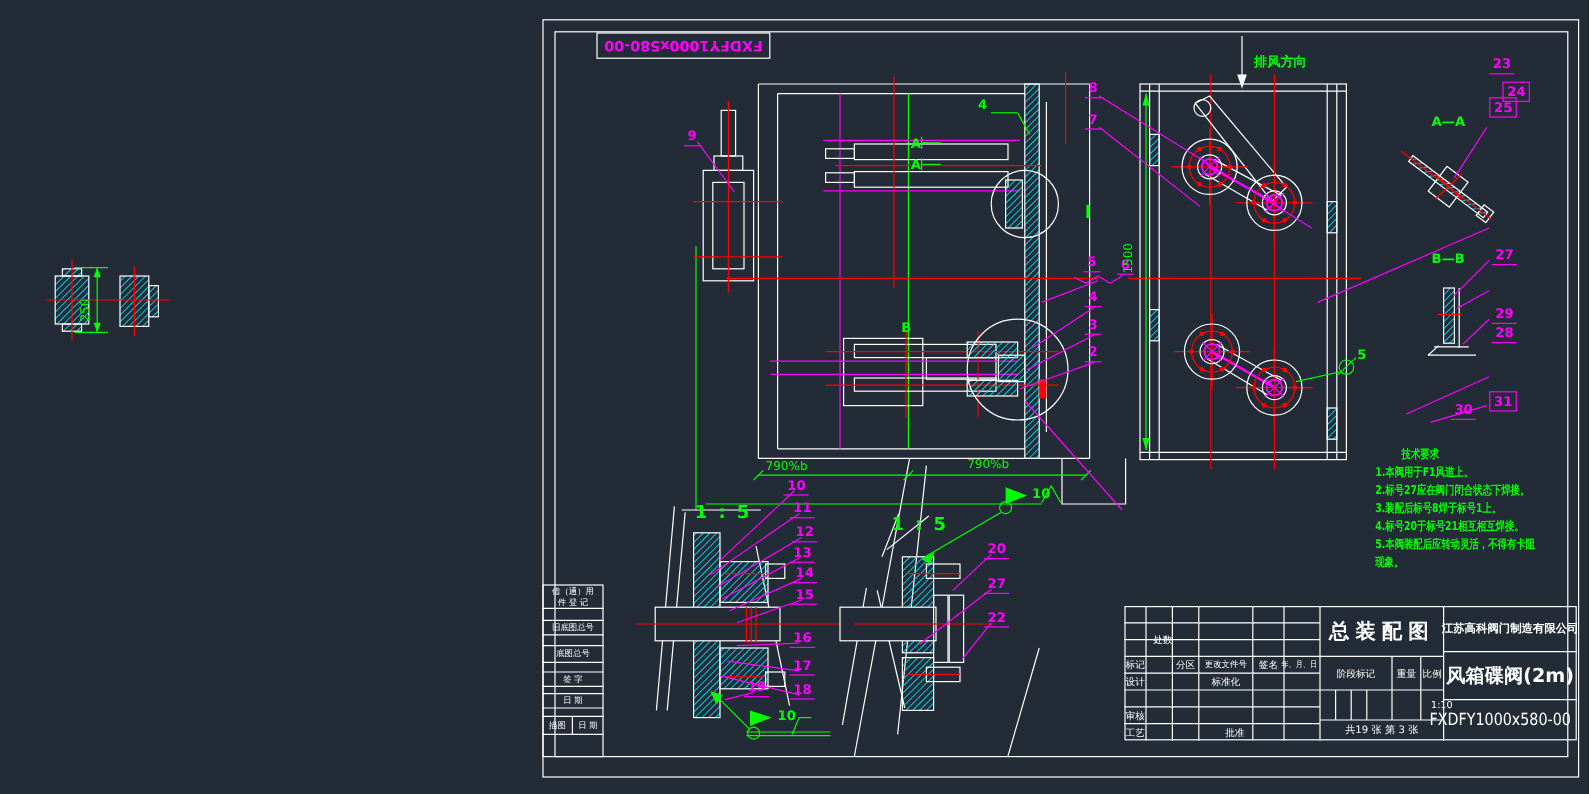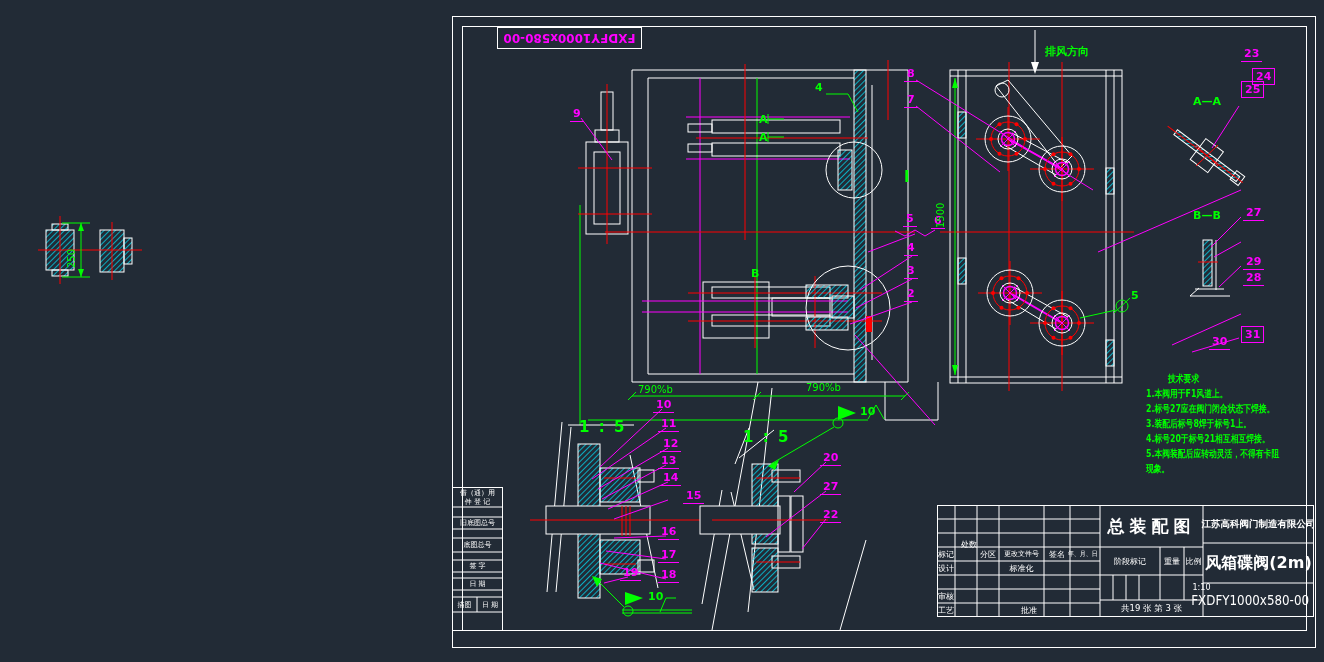--- a/index.html
+++ b/index.html
@@ -352,21 +352,21 @@
       <div class="callout  u" style="left: 1243px; top: 205px;">27</div>
       <div class="callout  u" style="left: 1243px; top: 230px; margin-top: 40px;">28</div>
       <div class="callout  u" style="left: 1243px; top: 254px;">29</div>
       <div class="callout  u" style="left: 1209px; top: 302px; margin-top: 32px;">30</div>
       <div class="callout  b" style="left: 1241px; top: 326px;">31</div>
       <div class="callout  u" style="left: 653px; top: 397px;">10</div>
       <div class="callout  u" style="left: 658px; top: 416px;">11</div>
       <div class="callout  u" style="left: 660px; top: 436px;">12</div>
       <div class="callout  u" style="left: 658px; top: 453px;">13</div>
       <div class="callout  u" style="left: 660px; top: 470px;">14</div>
-      <div class="callout  u" style="left: 660px; top: 488px; margin-left: 23px;">15</div>
+      <div class="callout  u" style="left: 660px; top: 488px;">15</div>
       <div class="callout  u" style="left: 658px; top: 524px;">16</div>
       <div class="callout  u" style="left: 658px; top: 547px;">17</div>
       <div class="callout  u" style="left: 658px; top: 567px;">18</div>
       <div class="callout  u" style="left: 620px; top: 565px;">19</div>
       <div class="callout  u" style="left: 820px; top: 450px;">20</div>
       <div class="callout  u" style="left: 820px; top: 479px;">27</div>
       <div class="callout  u" style="left: 820px; top: 507px;">22</div>
       <div class="callout g big" style="left: 576px; top: 420px;">1 : 5</div>
       <div class="callout g big" style="left: 740px; top: 430px;">1 : 5</div>
       <div class="callout g dim" style="left: 638px; top: 382px;">790%b</div>
@@ -384,21 +384,21 @@
     <div class="note" style="left:1146px;top:387px">1.本阀用于F1风道上。</div>
     <div class="note" style="left:1146px;top:402px">2.标号27应在阀门闭合状态下焊接。</div>
     <div class="note" style="left:1146px;top:417px">3.装配后标号8焊于标号1上。</div>
     <div class="note" style="left:1146px;top:432px">4.标号20于标号21相互相互焊接。</div>
     <div class="note" style="left:1146px;top:447px">5.本阀装配后应转动灵活，不得有卡阻</div>
     <div class="note" style="left:1146px;top:462px">现象。</div>
   </div>
 
   <div>
     <div class="tx" style="left:937px;top:547px;width:18px;height:14px">标记</div>
-    <div class="tx" style="left:955px;top:537px;width:28px;height:14px">处数</div>
+    <div class="tx" style="left:955px;top:526px;width:28px;height:14px">处数</div>
     <div class="tx" style="left:977px;top:547px;width:22px;height:14px">分区</div>
     <div class="tx" style="left:999px;top:547px;width:45px;height:14px;font-size:7px">更改文件号</div>
     <div class="tx" style="left:1044px;top:547px;width:26px;height:14px">签名</div>
     <div class="tx" style="left:1070px;top:547px;width:30px;height:14px;font-size:7px;transform:scaleX(.85)">年、月、日</div>
     <div class="tx" style="left:937px;top:561px;width:18px;height:14px">设计</div>
     <div class="tx" style="left:999px;top:561px;width:45px;height:14px">标准化</div>
     <div class="tx" style="left:937px;top:589px;width:18px;height:14px">审核</div>
     <div class="tx" style="left:937px;top:603px;width:18px;height:14px">工艺</div>
     <div class="tx" style="left:999px;top:603px;width:60px;height:14px">批准</div>
     <div class="tx" style="left:1100px;top:505px;width:103px;height:42px;font-size:17px;letter-spacing:5px;font-weight:bold">总装配图</div>

